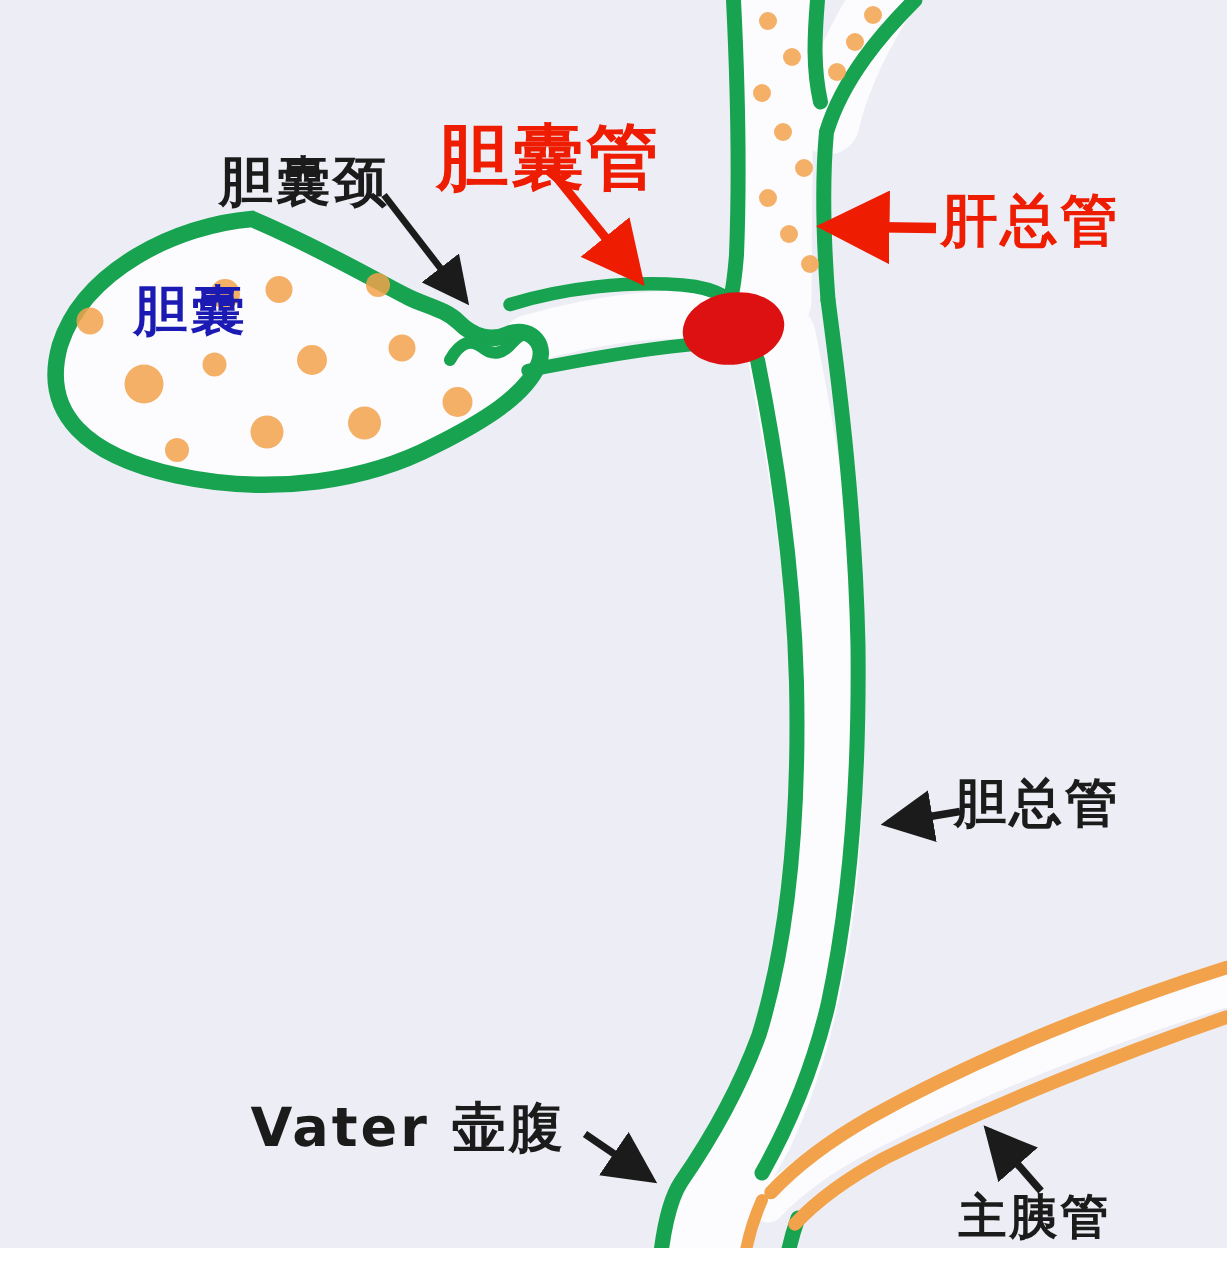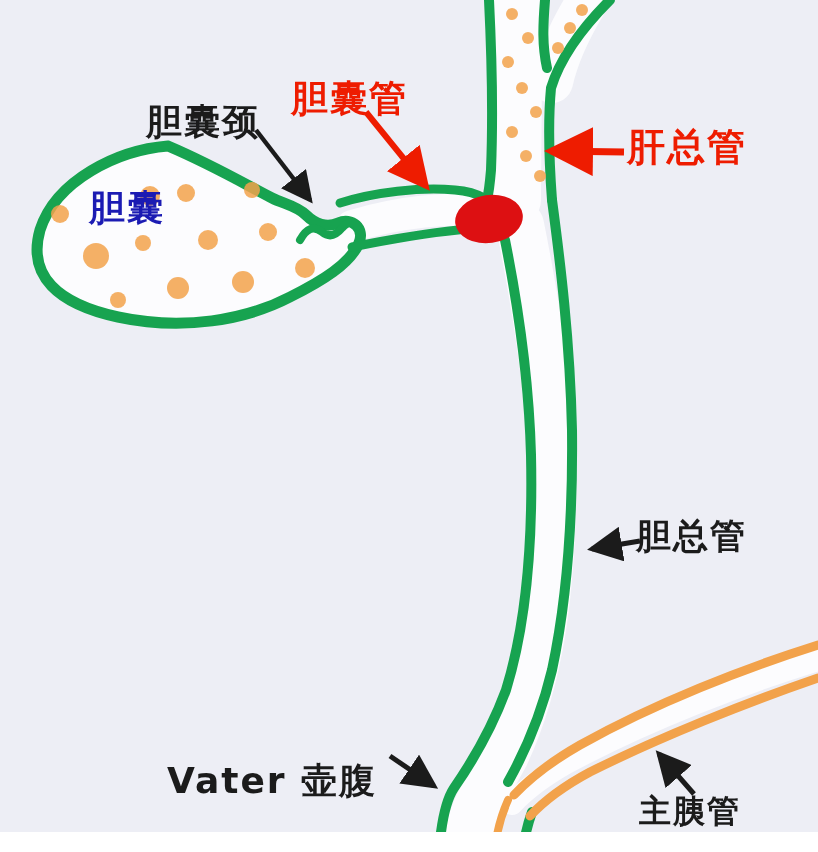--- a/index.html
+++ b/index.html
@@ -119,25 +119,25 @@
       <path class="arrow-red" stroke-width="6" marker-end="url(#mk-red)" d="M 366,112 L 426,186"></path>
       <path class="arrow-red" stroke-width="7" marker-end="url(#mk-red)" d="M 624,152 L 551,151"></path>
       <path class="arrow-black" stroke-width="5" marker-end="url(#mk-black)" d="M 640,541 L 592,549"></path>
       <path class="arrow-black" stroke-width="5" marker-end="url(#mk-black)" d="M 390,756 L 434,786"></path>
       <path class="arrow-black" stroke-width="5" marker-end="url(#mk-black)" d="M 694,794 L 659,754"></path>
     </g>
   </svg>
 
   <div class="label lbl-black" style="left:146px;top:102px;font-size:36px;">胆囊颈</div>
 
-  <div class="label lbl-red" style="left:291px;top:79px;font-size:37px;">胆囊管</div>
+  <div class="label lbl-red" style="left:291px;top:79px;font-size:48px;">胆囊管</div>
 
   <div class="label lbl-red" style="left:627px;top:127px;font-size:38px;">肝总管</div>
 
   <div class="label lbl-blue" style="left:61px;top:188px;font-size:36px;margin-left:28px;">胆囊</div>
 
   <div class="label lbl-black" style="left:636px;top:517px;font-size:35px;">胆总管</div>
 
-  <div class="label lbl-black" style="left:167px;top:733px;font-size:36px;margin-top:28px;">Vater 壶腹</div>
+  <div class="label lbl-black" style="left:167px;top:733px;font-size:36px;">Vater 壶腹</div>
 
   <div class="label lbl-black" style="left:639px;top:794px;font-size:32px;">主胰管</div>
 
 </div>
 
 </body></html>

